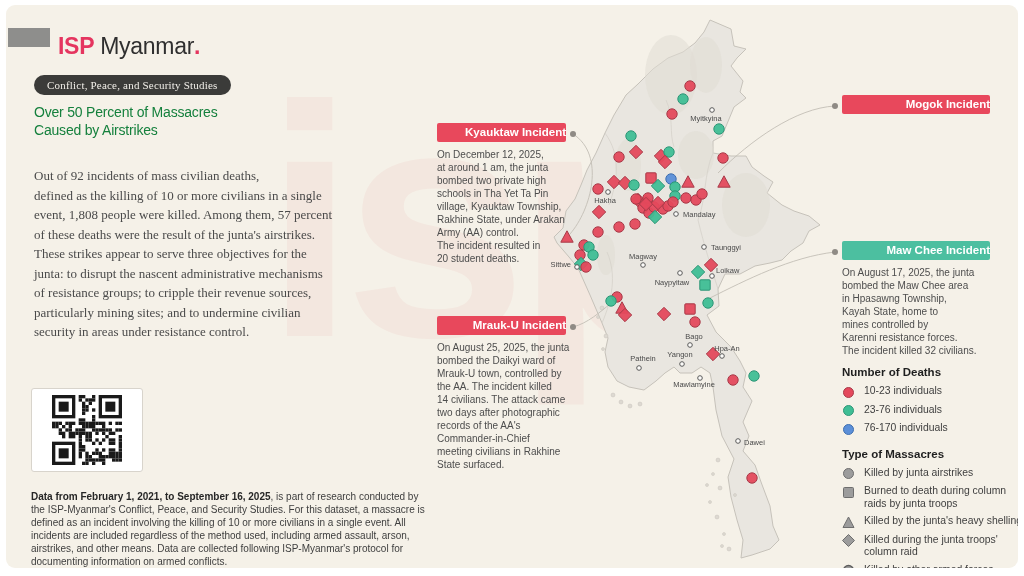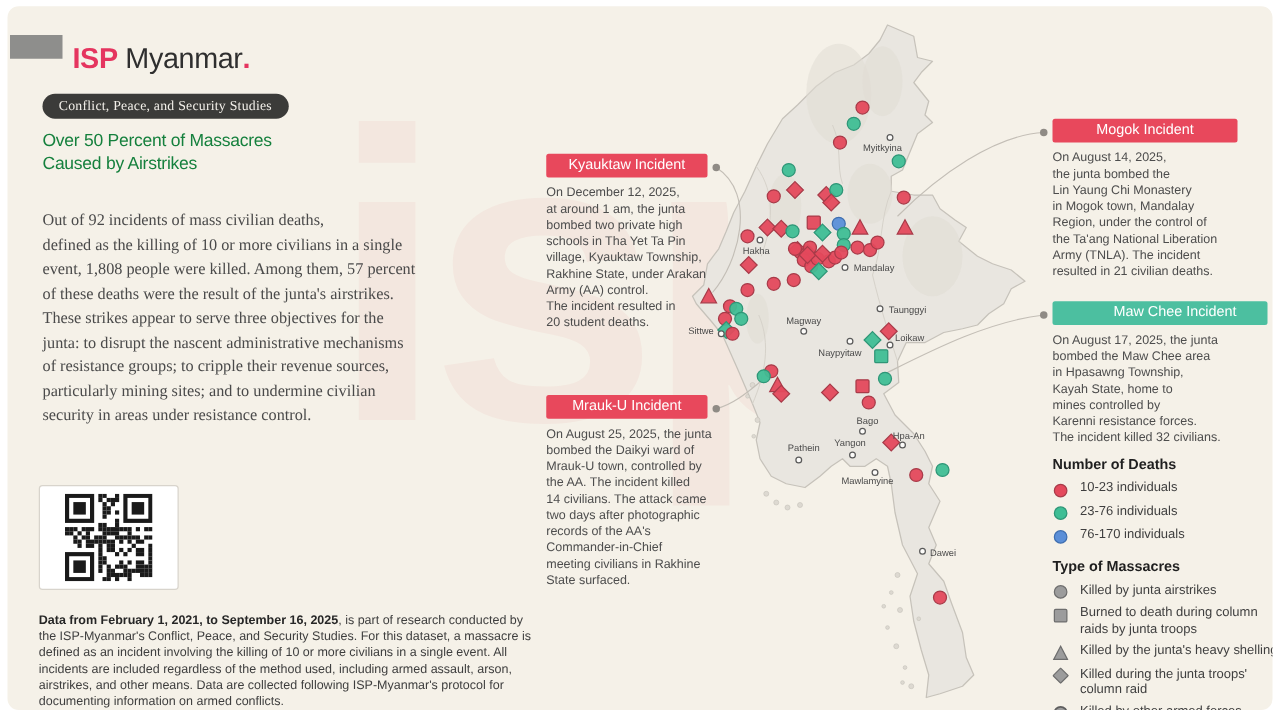--- a/index.html
+++ b/index.html
@@ -17,23 +17,23 @@
   .logo-dot{color:#E5355F;font-weight:700;}
   
   .pill{left:28px;top:70px;background:#3B3B39;color:#F2EFE9;font-size:11px;padding:4px 13px;border-radius:11px;letter-spacing:0.2px;font-family:Liberation Serif, serif;}
   .title{left:28px;top:99px;width:380px;font-size:14px;line-height:1.26;color:#15803d;font-weight:500;white-space:pre-line;letter-spacing:-0.2px;}
   .intro{left:28px;top:161px;width:400px;font-size:13px;line-height:19.5px;color:#4A4A4A;white-space:pre-line;font-family:Liberation Serif, serif;}
   
   .qr-card{left:25px;top:383px;width:110px;height:82px;background:#ffffff;border:1px solid #D8D4CC;border-radius:3px;display:flex;align-items:center;justify-content:center;}
   .footer{left:25px;top:485px;width:398px;font-size:10px;line-height:13px;color:#3E3E3E;}
   .footer b{font-weight:700;color:#262626;}
   
-  .co-head{font-size:11.5px;font-weight:400;color:#ffffff;text-align:center;padding:3px 0 4px;border-radius:2px;}
+  .co-head{font-size:11.5px;font-weight:700;color:#ffffff;text-align:right;padding:3px 0 4px;border-radius:2px;}
   .co-red{background:#E8485C;}
-  .co-teal{background:#4CBFA0;padding-left:24px;}
+  .co-teal{background:#4CBFA0;}
   .co-body{font-size:10px;line-height:13px;color:#4D4D4D;white-space:pre-line;margin-top:6px;}
   .co-kyauktaw{left:431px;top:118px;width:130px;}
   .co-mrauku{left:431px;top:311px;width:137px;}
   .co-mogok{left:836px;top:90px;width:150px;}
   .co-mawchee{left:836px;top:236px;width:158px;}
   .co-mogok .co-head,.co-mawchee .co-head{width:148px;}
   .co-kyauktaw .co-head,.co-mrauku .co-head{width:129px;}
   
   .legend{left:836px;top:361px;width:185px;}
   .lg-title{font-size:11.5px;font-weight:700;color:#1F1F1F;margin:0 0 7px 0;}
@@ -377,28 +377,20 @@
 14 civilians. The attack came
 two days after photographic
 records of the AA's
 Commander-in-Chief
 meeting civilians in Rakhine
 State surfaced.</div>
   </div>
 
   <div class="abs layer co-mogok">
     <div class="co-head co-red">Mogok Incident</div>
-    <div class="co-body">On August 14, 2025,
-the junta bombed the
-Lin Yaung Chi Monastery
-in Mogok town, Mandalay
-Region, under the control of
-the Ta'ang National Liberation
-Army (TNLA). The incident
-resulted in 21 civilian deaths.</div>
   </div>
 
   <div class="abs layer co-mawchee">
     <div class="co-head co-teal">Maw Chee Incident</div>
     <div class="co-body">On August 17, 2025, the junta
 bombed the Maw Chee area
 in Hpasawng Township,
 Kayah State, home to
 mines controlled by
 Karenni resistance forces.

